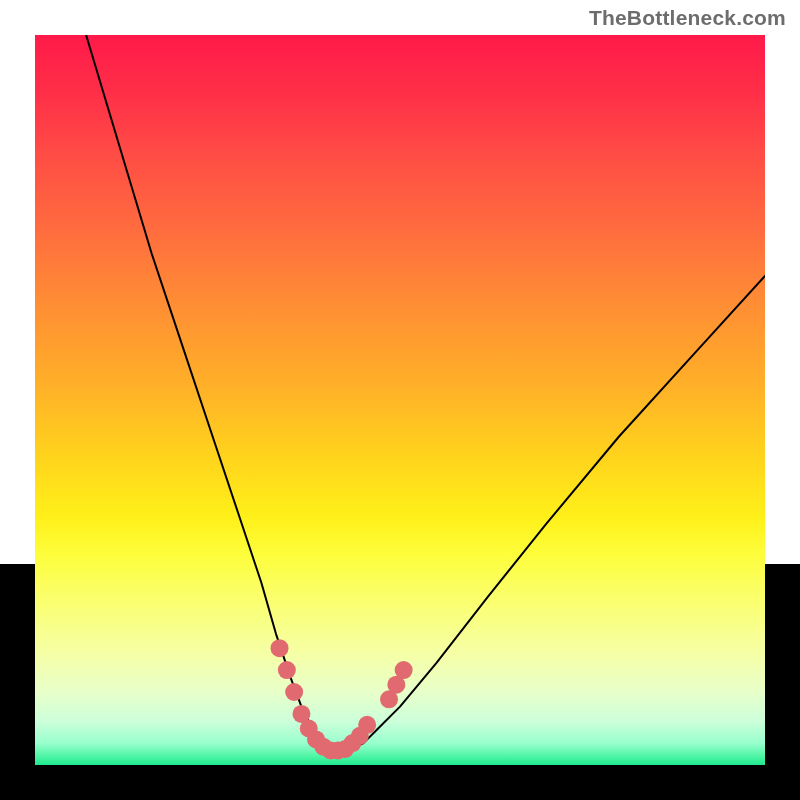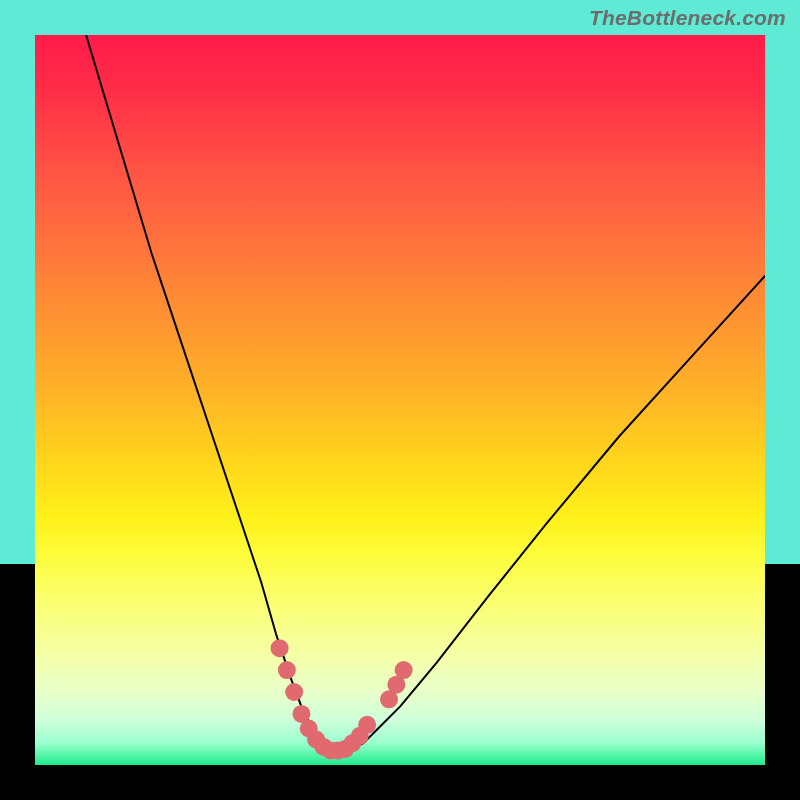--- a/index.html
+++ b/index.html
@@ -8,22 +8,21 @@
     width: 800px;
     height: 800px;
     background: #000;
     overflow: hidden;
     font-family: Arial, Helvetica, sans-serif;
   }
   .stage {
     position: relative;
     width: 800px;
     height: 564px;
-    background: #5eead4;
-    font-style: italic;
+    background: #ffffff;
   }
   .plot-area {
     position: absolute;
     left: 35px;
     top: 35px;
     width: 730px;
     height: 730px;
     overflow: hidden;
   }
   .gradient {

